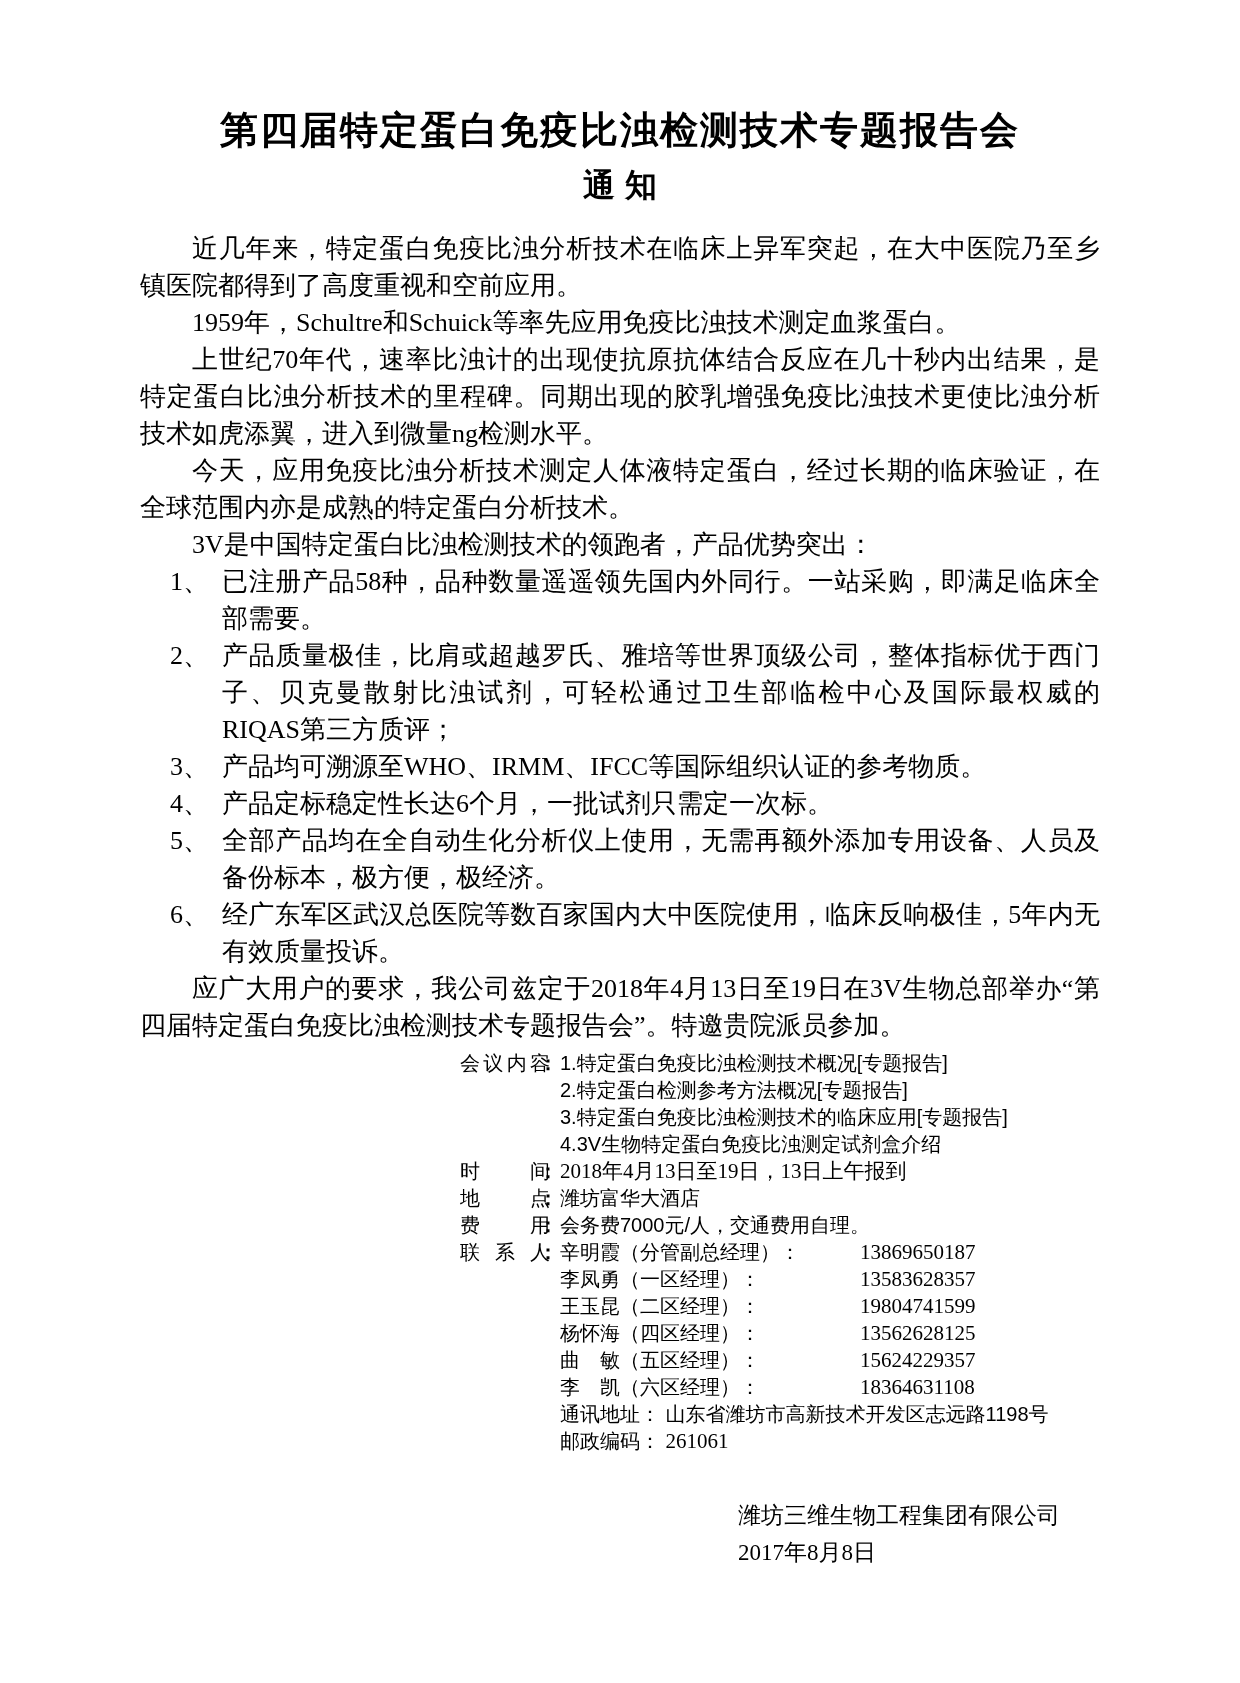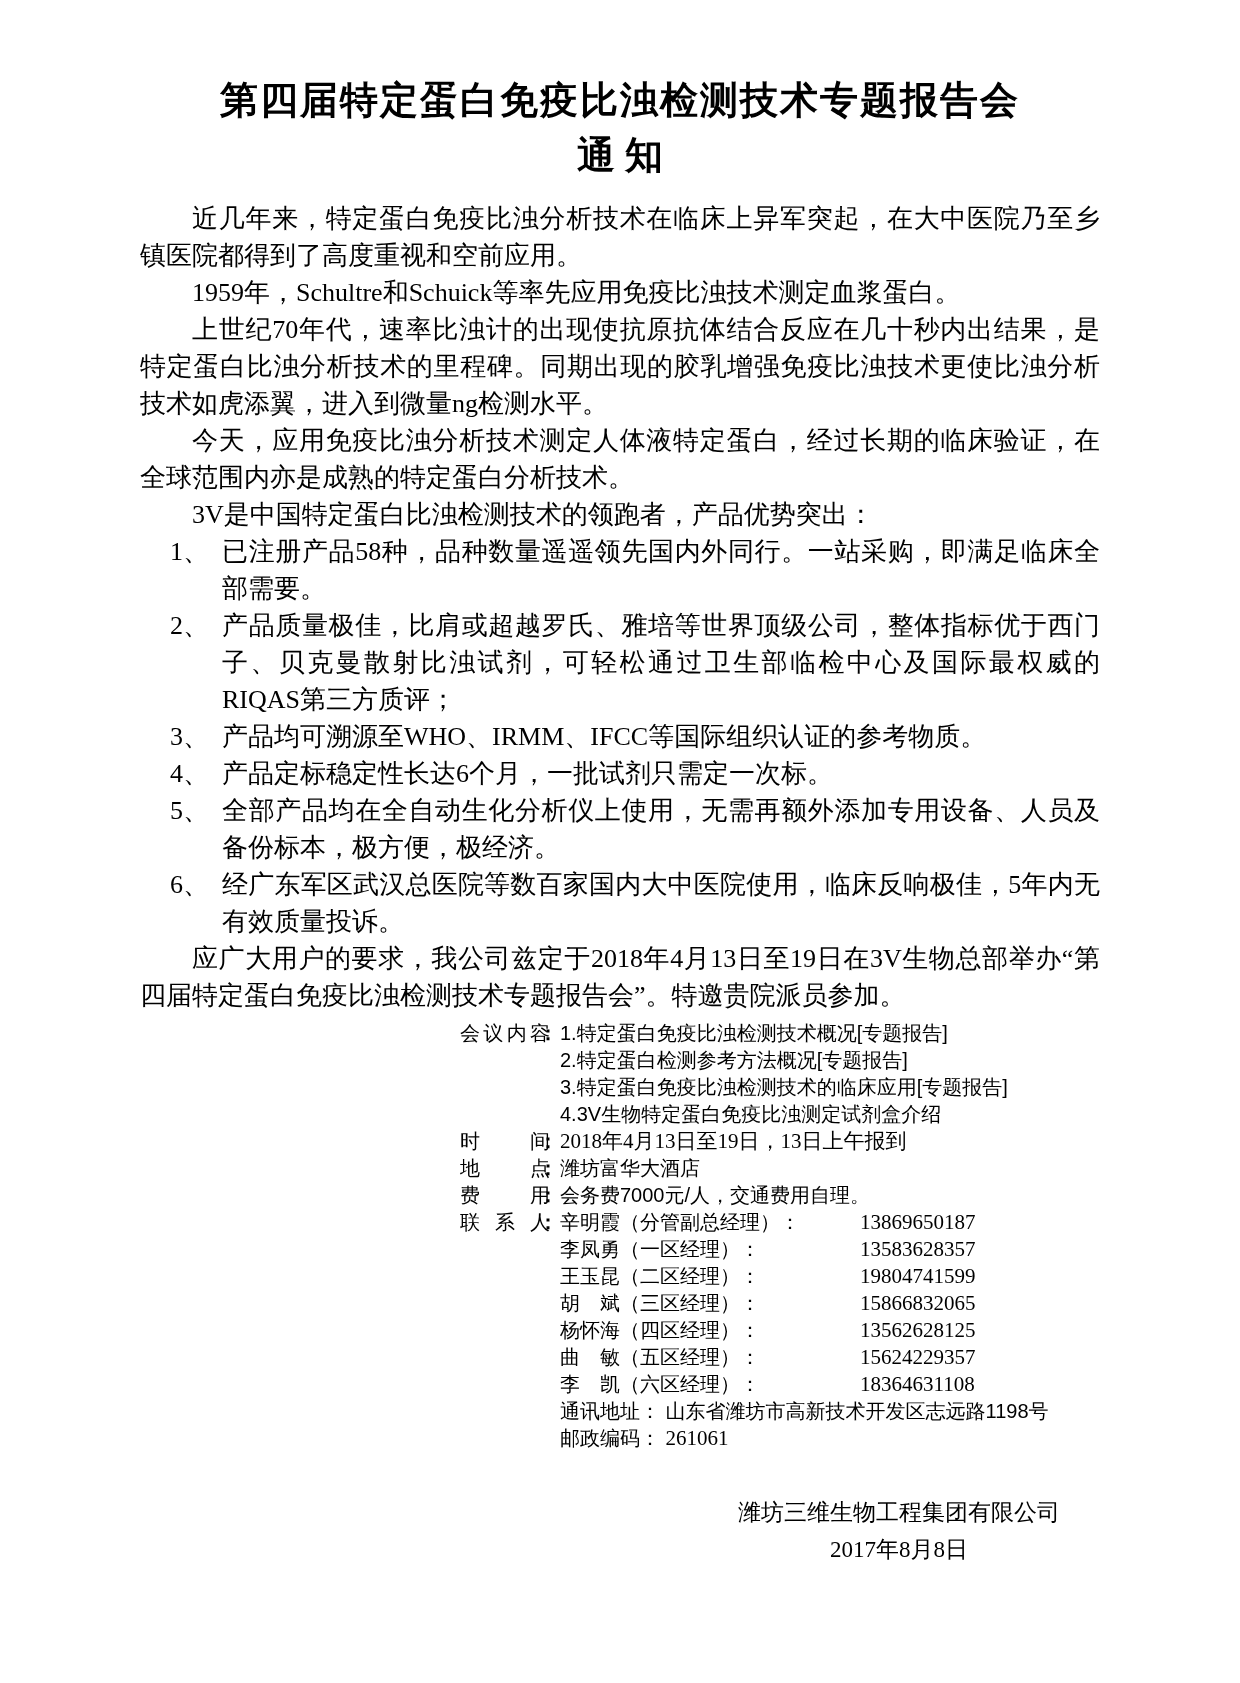--- a/index.html
+++ b/index.html
@@ -4,24 +4,24 @@
 <style>
   html,body { margin:0; padding:0; background:#ffffff; }
   .page {
     position:relative;
     width:1240px; height:1683px;
     margin:0 auto;
     background:#ffffff;
     color:#000000;
     overflow:hidden;
   }
-  .title-block { padding-top:72px; text-align:center;
+  .title-block { padding-top:102px; text-align:center;
     font-family:"Liberation Sans","DejaVu Sans",sans-serif; font-weight:900; }
   .title-line1 { font-size:38px; line-height:56px; letter-spacing:2px; margin:0; }
-  .title-line2 { font-size:38px; line-height:54px; letter-spacing:10px; padding-left:10px; margin:0; }
+  .title-line2 { font-size:32px; line-height:54px; letter-spacing:10px; padding-left:10px; margin:0; }
 
   .content {
     width:960px; margin:18px auto 0 auto;
     font-family:"Liberation Serif","DejaVu Serif",serif;
     font-size:26px; line-height:37px;
     text-align:justify;
   }
   p.para { margin:0; text-indent:2em; }
 
   .adv-list { margin:0; }
@@ -42,21 +42,20 @@
   }
   .dcolon { position:absolute; left:90px; top:0; width:22px; font-weight:bold; }
   .serif-val { font-family:Liberation Serif, serif; font-size:21px; }
   .name-role { display:inline-block; width:256px; }
   .phone { font-family:"Liberation Serif","DejaVu Serif",serif; font-size:21px;margin-left:44px; }
   .inline-label { display:inline;text-align:right; }
 
   .footer {
     width:max-content;
     margin:42px 180px 0 auto;
-    text-align:center;
     font-family:"Liberation Serif","DejaVu Serif",serif;
     font-size:23px; line-height:37px;
   }
   .footer-company { display:block; }
   .footer-date { display:block; }
 </style>
 </head>
 <body>
 
 <div class="page">
@@ -142,23 +141,20 @@
         <span class="dcolon">：</span>
         <span class="name-role"><span>辛明霞</span><span>（分管副总经理）</span><span>：</span></span><span class="phone">13869650187</span>
       </div>
       <div class="drow">
         <span class="name-role"><span>李凤勇</span><span>（一区经理）</span><span>：</span></span><span class="phone">13583628357</span>
       </div>
       <div class="drow">
         <span class="name-role"><span>王玉昆</span><span>（二区经理）</span><span>：</span></span><span class="phone">19804741599</span>
       </div>
       <div class="drow">
-        <span class="name-role"><span>胡　斌</span><span>（三区经理）</span><span>：</span></span><span class="phone">15866832065</span>
-      </div>
-      <div class="drow">
         <span class="name-role"><span>杨怀海</span><span>（四区经理）</span><span>：</span></span><span class="phone">13562628125</span>
       </div>
       <div class="drow">
         <span class="name-role"><span>曲　敏</span><span>（五区经理）</span><span>：</span></span><span class="phone">15624229357</span>
       </div>
       <div class="drow">
         <span class="name-role"><span>李　凯</span><span>（六区经理）</span><span>：</span></span><span class="phone">18364631108</span>
       </div>
 
 

